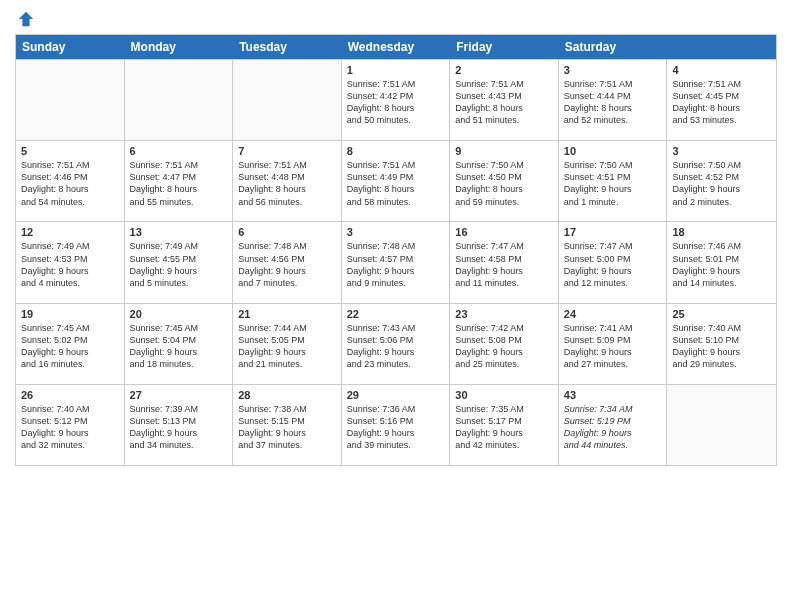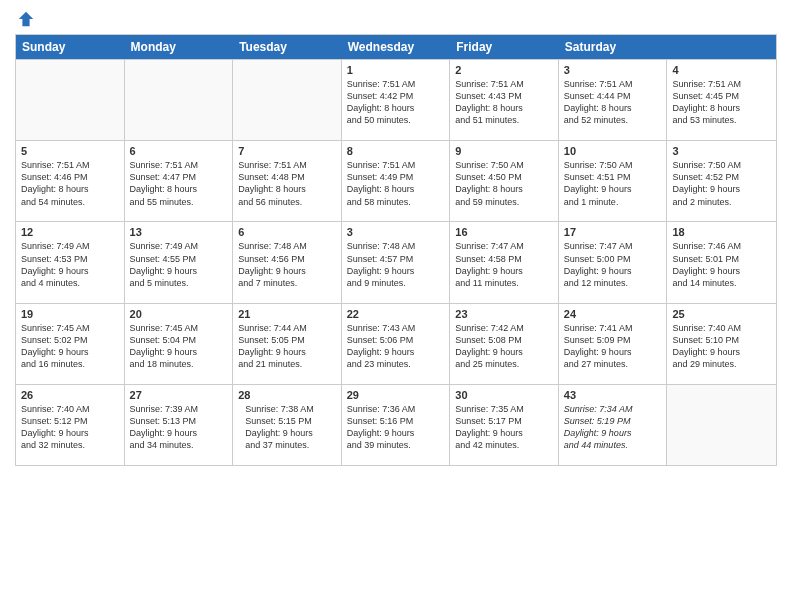--- a/index.html
+++ b/index.html
@@ -340,21 +340,21 @@
           </div>
           <div class="cal-cell">
             <span class="day-number">27</span>
             <div class="cell-text" style="white-space: pre-line;">Sunrise: 7:39 AM
 Sunset: 5:13 PM
 Daylight: 9 hours
 and 34 minutes.</div>
           </div>
           <div class="cal-cell">
             <span class="day-number">28</span>
-            <div class="cell-text" style="white-space: pre-line; margin-left: 7px;">Sunrise: 7:38 AM
+            <div class="cell-text" style="white-space: pre-line;">Sunrise: 7:38 AM
 Sunset: 5:15 PM
 Daylight: 9 hours
 and 37 minutes.</div>
           </div>
           <div class="cal-cell">
             <span class="day-number">29</span>
             <div class="cell-text" style="white-space: pre-line;">Sunrise: 7:36 AM
 Sunset: 5:16 PM
 Daylight: 9 hours
 and 39 minutes.</div>

